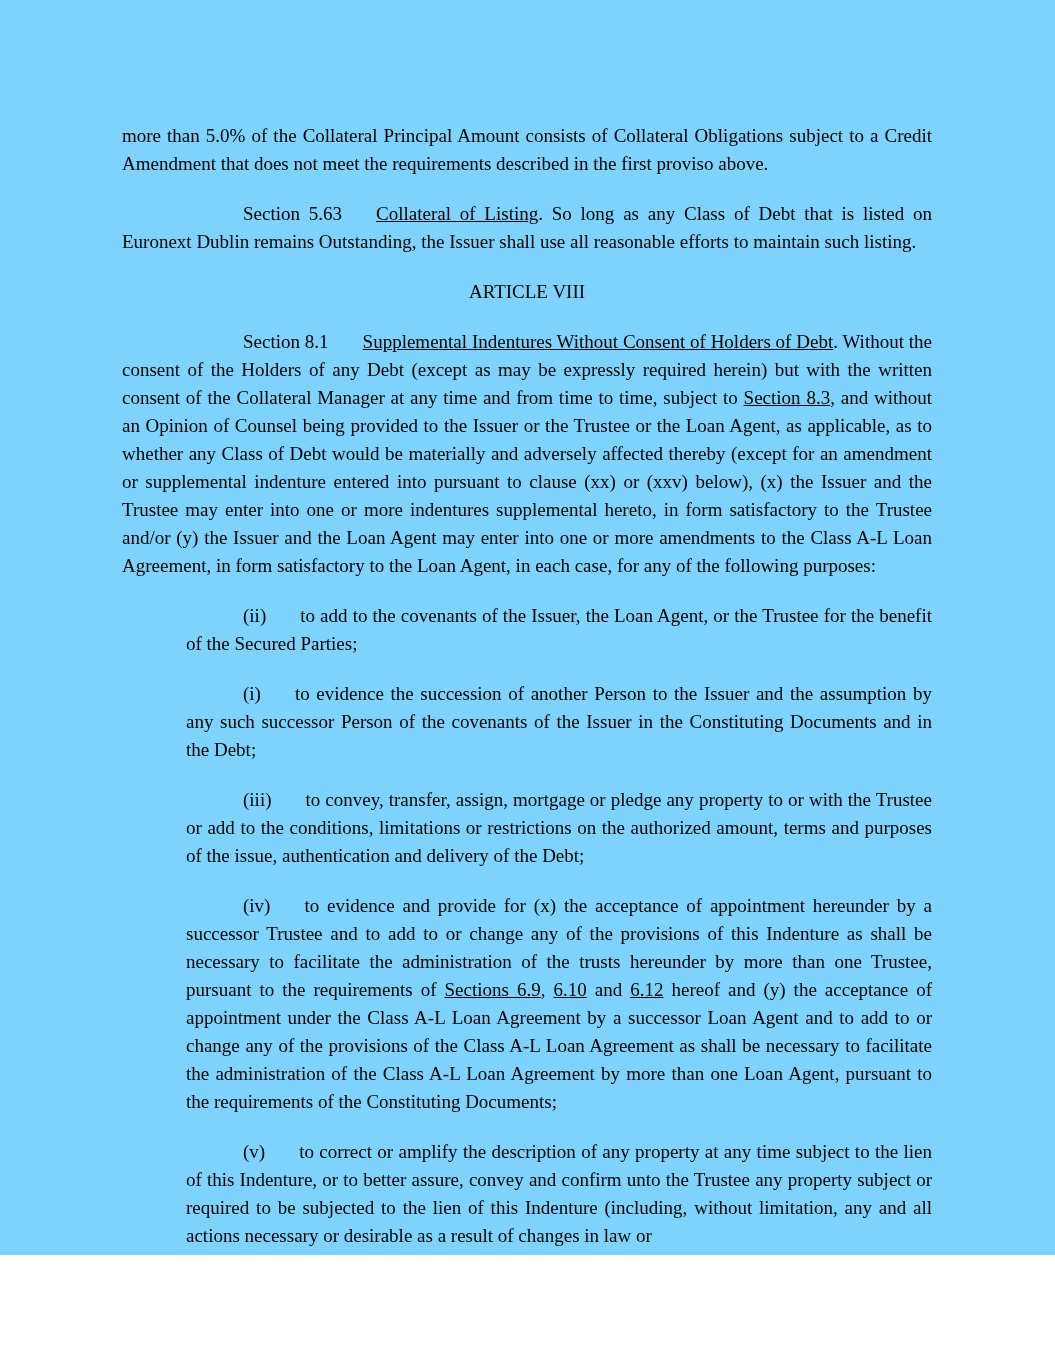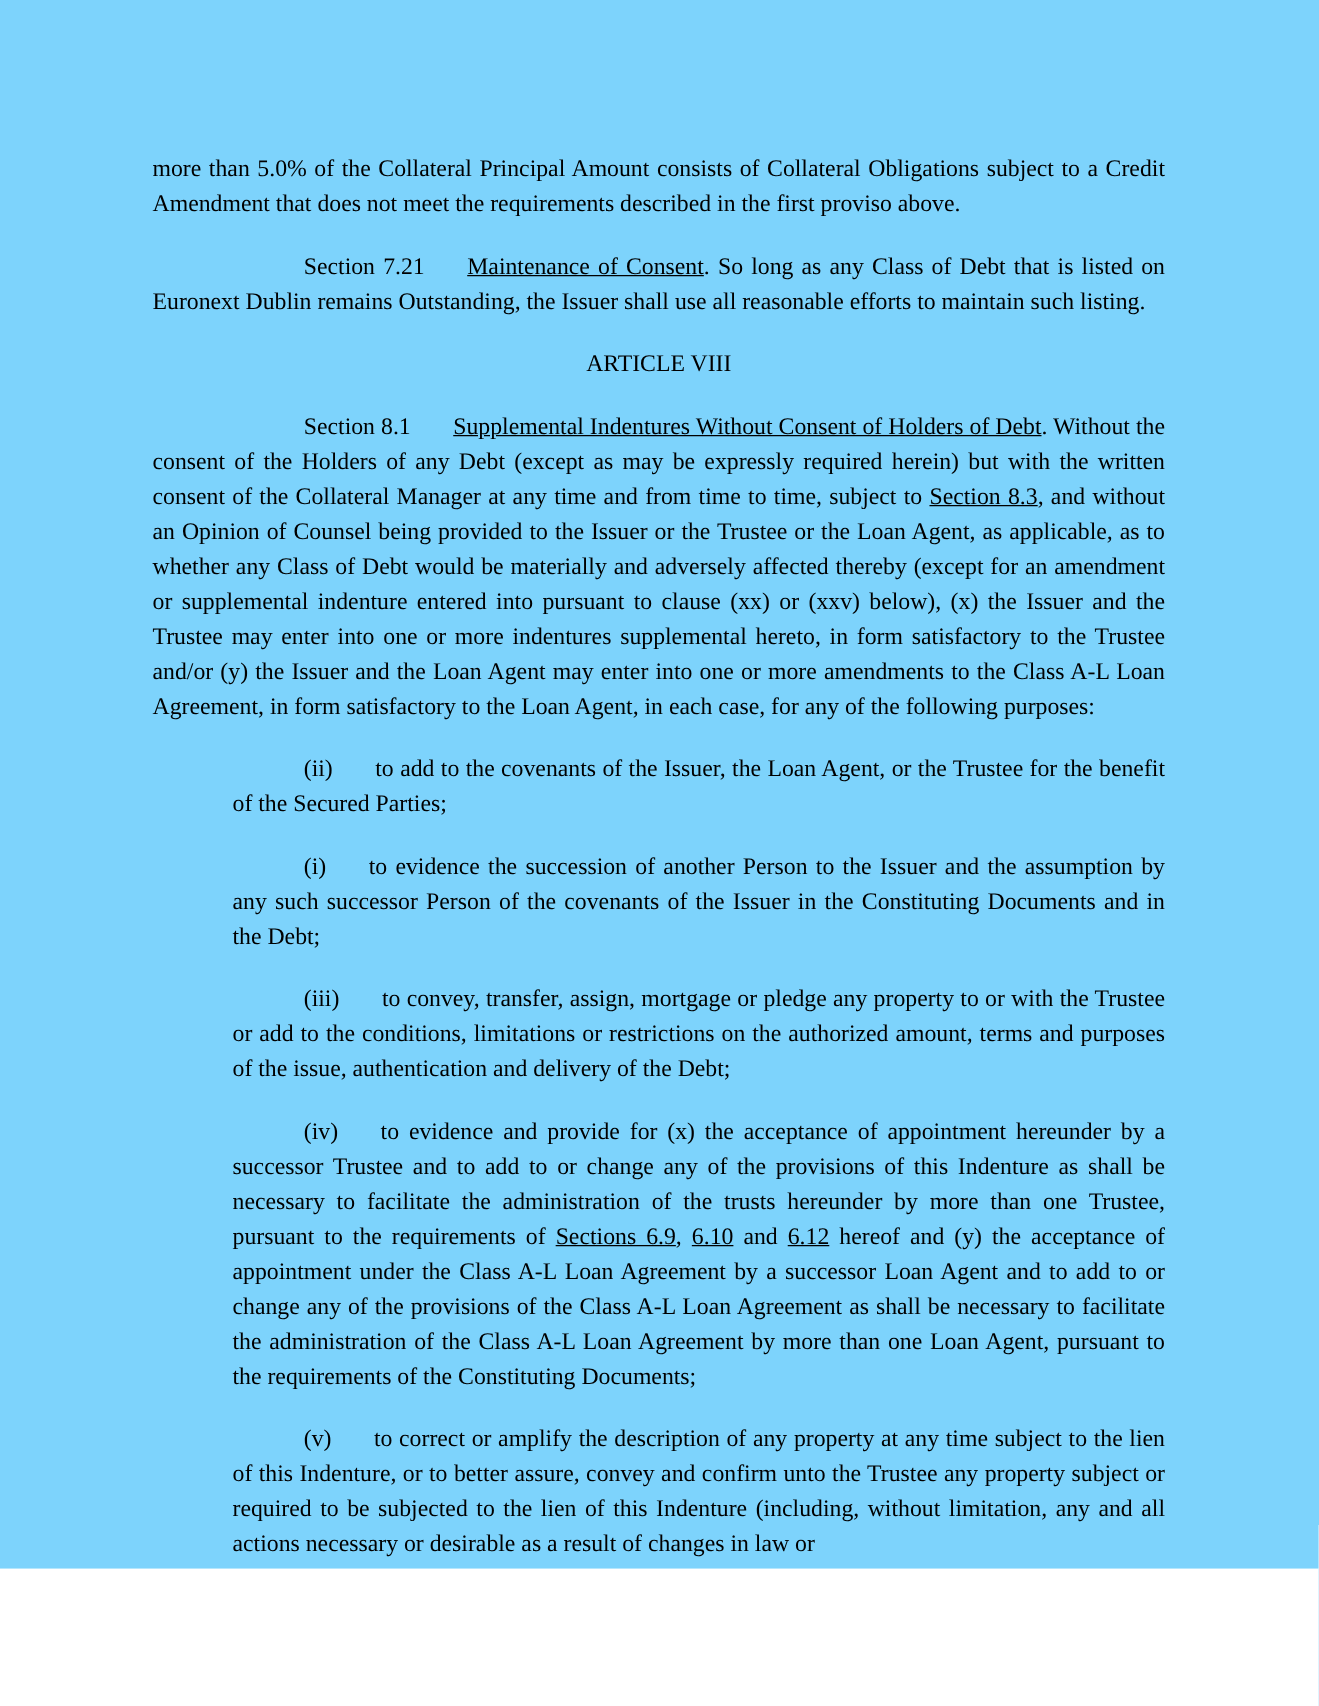--- a/index.html
+++ b/index.html
@@ -70,21 +70,21 @@
   }
 </style>
 </head>
 <body>
 
 <div class="page">
   <div class="content">
 
     <p><span>more than 5.0% of the Collateral Principal Amount consists of Collateral Obligations subject to a Credit Amendment that does not meet the requirements described in the first proviso above.</span></p>
 
-    <p class="sec-para"><span>Section 7.21</span><span class="tab"></span><span class="u">Maintenance of Consent</span><span>.  So long as any Class of Debt that is listed on Euronext Dublin remains Outstanding, the Issuer shall use all reasonable efforts to maintain such listing.</span></p>
+    <p class="sec-para"><span>Section 5.63</span><span class="tab"></span><span class="u">Collateral of Listing</span><span>.  So long as any Class of Debt that is listed on Euronext Dublin remains Outstanding, the Issuer shall use all reasonable efforts to maintain such listing.</span></p>
 
     <p class="heading">ARTICLE VIII</p>
 
 
     <p class="sec-para"><span>Section 8.1</span><span class="tab"></span><span class="u">Supplemental Indentures Without Consent of Holders of Debt</span><span>.  Without the consent of the Holders of any Debt (except as may be expressly required herein) but with the written consent of the Collateral Manager at any time and from time to time, subject to </span><span class="u">Section 8.3</span><span>, and without an Opinion of Counsel being provided to the Issuer or the Trustee or the Loan Agent, as applicable, as to whether any Class of Debt would be materially and adversely affected thereby (except for an amendment or supplemental indenture entered into pursuant to clause (xx) or (xxv) below), (x) the Issuer and the Trustee may enter into one or more indentures supplemental hereto, in form satisfactory to the Trustee and/or (y) the Issuer and the Loan Agent may enter into one or more amendments to the Class A-L Loan Agreement, in form satisfactory to the Loan Agent, in each case, for any of the following purposes:</span></p>
 
     <p class="list-item"><span>(ii)</span><span class="tab"></span><span>to add to the covenants of the Issuer, the Loan Agent, or the Trustee for the benefit of the Secured Parties;</span></p>
 
     <p class="list-item"><span>(i)</span><span class="tab"></span><span>to evidence the succession of another Person to the Issuer and the assumption by any such successor Person of the covenants of the Issuer in the Constituting Documents and in the Debt;</span></p>
 

